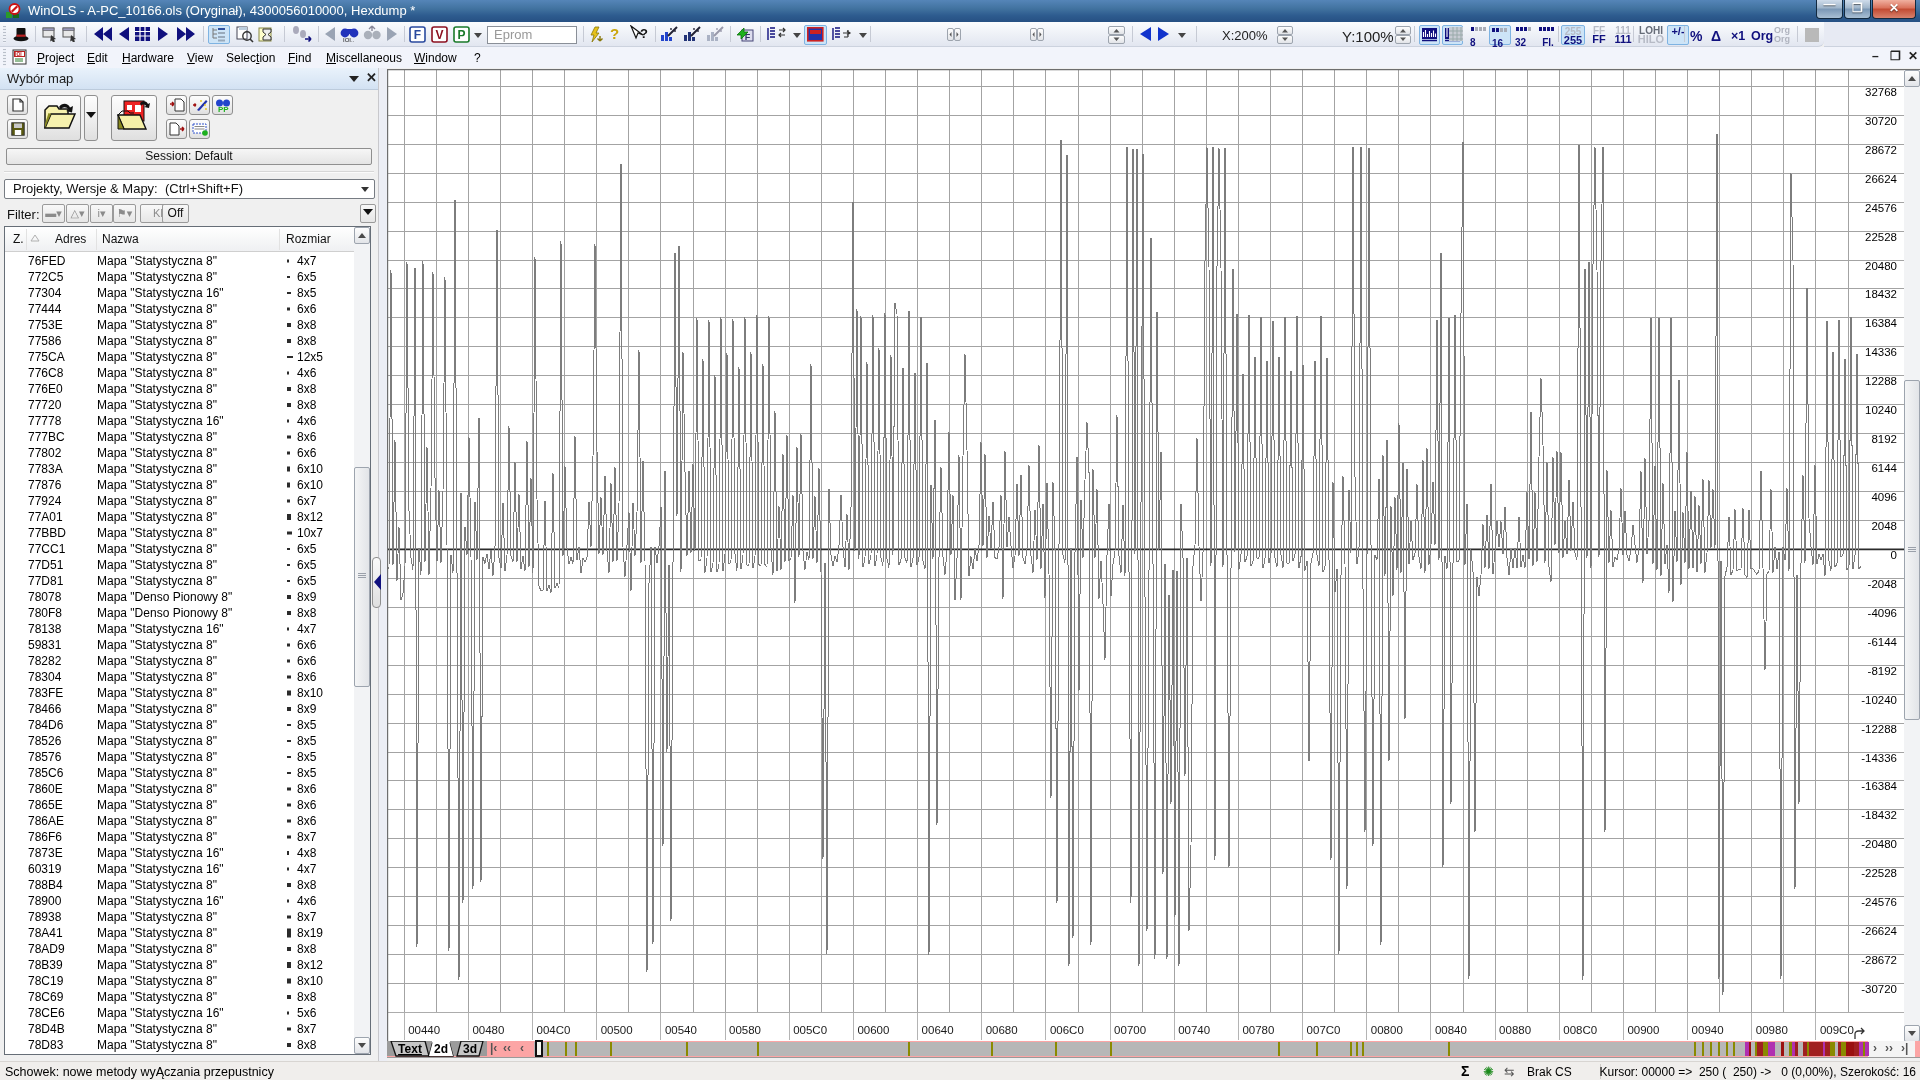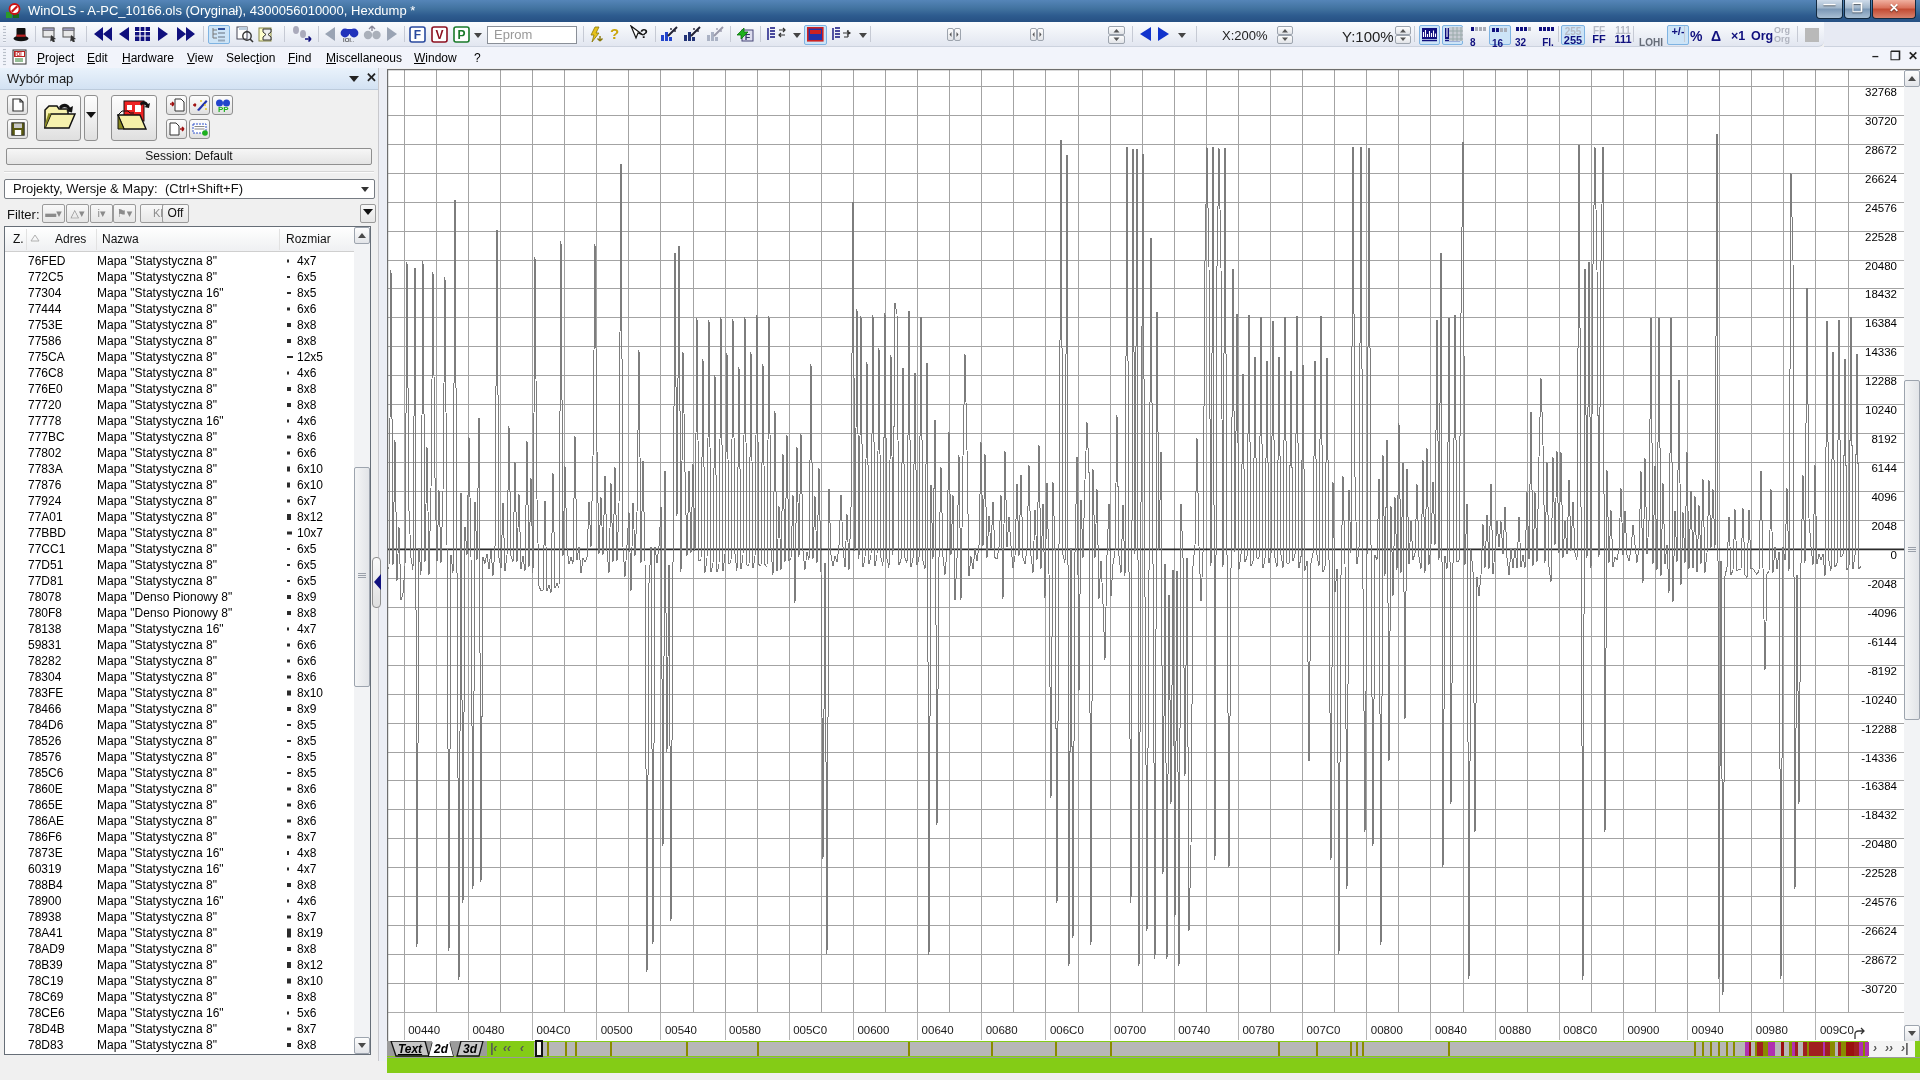--- a/index.html
+++ b/index.html
@@ -65,21 +65,21 @@
 .tr .ic { position:absolute; left:282px; top:50%; transform:translateY(-50%); background:#2b2b2b; }
 .tr .c3 { position:absolute; left:292px; top:1px; }
 
 .sb { position:absolute; background:#f2f3f5; }
 .sbtn { position:absolute; border:1px solid #9da4ae; border-radius:2px;
   background:linear-gradient(180deg,#fdfdfd,#e2e4e8); }
 .sbtn:after { content:""; position:absolute; }
 .thumb { position:absolute; border:1px solid #9da4ae; border-radius:2px;
   background:linear-gradient(90deg,#f4f5f6,#e2e4e8); }
 
-#tabrow { position:absolute; left:387px; top:1041px; width:1533px; height:32px; background:#84cc16;font-style:italic; }
+#tabrow { position:absolute; left:387px; top:1041px; width:1533px; height:17px; background:#fca5a5; }
 .arrbtn { position:absolute; top:0px; font-size:12px; font-weight:bold; color:#555; }
 
 #status { position:absolute; left:0; top:1061px; width:1920px; height:19px;
   background:#f0eeec; border-top:1px solid #d8d5d2; font-size:12.5px; color:#000; }
 </style></head>
 <body>
 <div id="root">
 
 <div id="title">
   <svg id="appico" width="16" height="16">
@@ -329,21 +329,21 @@
     <div class="tbt" style="left:1587px;width:24px;top:25px;height:20px;line-height:9px;font-size:10px">
       <span style="display:block;color:#b7bbc6;margin-top:1px">FF</span>
       <span style="display:block;color:#10107e;font-size:11px">FF</span>
     </div>
     <div class="tbt" style="left:1611px;width:24px;top:25px;height:20px;line-height:9px;font-size:10px">
       <span style="display:block;color:#b7bbc6;margin-top:1px">111</span>
       <span style="display:block;color:#10107e;font-size:11px">111</span>
     </div>
     <div style="position:absolute;left:1633px;top:26px;width:1px;height:16px;background:#c6cad4"></div>
     <div class="tbt" style="left:1637px;width:28px;top:25px;height:20px;line-height:9px;font-size:10px">
-      <span style="display:block;color:#666c78;margin-top:13px">LOHI</span>
+      <span style="display:block;color:#666c78;margin-top:1px">LOHI</span>
       <span style="display:block;color:#b7bbc6;font-size:11px">HILO</span>
     </div>
     <div class="tbt sel" style="left:1667px;width:22px;top:25px;height:20px;line-height:9px;font-size:10px">
       <span style="display:block;color:#b7bbc6;margin-top:1px"></span>
       <span style="display:block;color:#10107e;font-size:11px">+/-</span>
     </div>
     <div style="position:absolute;left:1684px;top:26px;width:1px;height:16px;background:#c6cad4"></div>
     <div style="position:absolute;left:1690px;top:28px;font-size:14px;font-weight:bold;color:#10107e">%</div>
     <div style="position:absolute;left:1711px;top:28px;font-size:14px;font-weight:bold;color:#10107e">Δ</div>
     <div style="position:absolute;left:1731px;top:29px;font-size:12.5px;font-weight:bold;color:#10107e">×1</div>
@@ -951,13 +951,22 @@
     <div style="position:absolute;left:1841px;top:1042px;width:5px;height:14px;background:#8a8a00"></div>
     <div style="position:absolute;left:1846px;top:1042px;width:4px;height:14px;background:#9a1010"></div>
     <div style="position:absolute;left:1850px;top:1042px;width:4px;height:14px;background:#9a1010"></div>
     <div style="position:absolute;left:1854px;top:1042px;width:5px;height:14px;background:#a02020"></div>
     <div style="position:absolute;left:1859px;top:1042px;width:4px;height:14px;background:#b030b0"></div>
     <div style="position:absolute;left:1863px;top:1042px;width:2px;height:14px;background:#8a8a00"></div>
     <div style="position:absolute;left:1865px;top:1042px;width:4px;height:14px;background:#b030b0"></div>
 
 <div style="position:absolute;left:387px;top:1057px;width:1533px;height:1px;background:#9a9a9a"></div>
 
+<div id="status">
+  <div style="position:absolute;left:5px;top:3px;font-size:12.5px">Schowek: nowe metody wyĄczania przepustnicy</div>
+  <div style="position:absolute;left:1461px;top:1px;font-size:14px;font-weight:bold">Σ</div>
+  <div style="position:absolute;left:1483px;top:2px;color:#1c8a1c;font-size:13px">✺</div>
+  <div style="position:absolute;left:1504px;top:2px;color:#555">⇆</div>
+  <div style="position:absolute;left:1527px;top:3px;font-size:12px">Brak CS</div>
+  <div style="position:absolute;left:1600px;top:2px;width:1px;height:15px;background:#d0cdc9"></div>
+  <div style="position:absolute;right:4px;top:3px;white-space:nowrap;font-size:12px">Kursor: 00000 =&gt; &nbsp;250 ( &nbsp;250) -&gt; &nbsp; 0 (0,00%), Szerokość: 16</div>
+</div>
 
 </div>
 </body></html>

